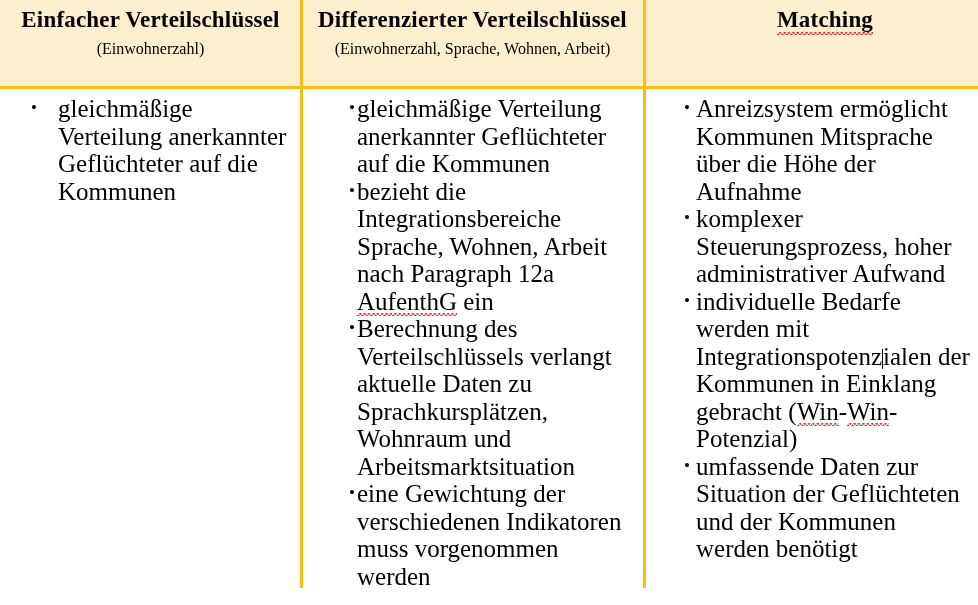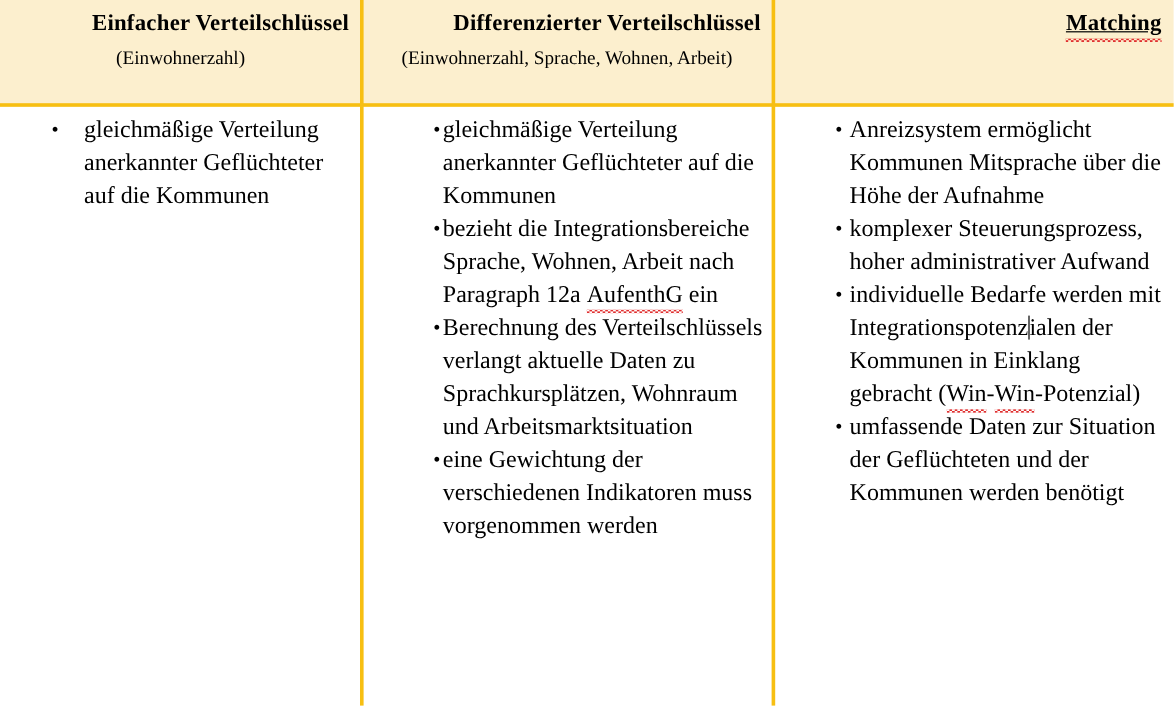--- a/index.html
+++ b/index.html
@@ -37,25 +37,24 @@
     padding: 5px 10px 0 10px;
     text-align: center;
     overflow: hidden;
   }
   .header-cell.c1 { width: 301px; }
   .header-cell.c2 { width: 343px; }
   .header-cell.c3 { width: 334px; }
 
   .header-title {
     font-weight: bold;
-    font-size: 19px;
+    font-size: 23px;
     line-height: 29px;
     letter-spacing: 0.2px;
     white-space: nowrap;
-    text-align: right;
   }
   .header-sub {
     font-size: 16px;
     line-height: 29px;
   }
 
   
   .squiggle {
     position: relative;
     display: inline-block;
@@ -66,21 +65,21 @@
     left: 0;
     right: 0;
     bottom: -1px;
     height: 3px;
     background-image:
       radial-gradient(circle at 1.1px 2.6px, #e03030 1.05px, transparent 1.2px),
       radial-gradient(circle at 3.3px 0.6px, #e03030 1.05px, transparent 1.2px);
     background-size: 4.4px 3px;
     background-repeat: repeat-x;
   }
-  .underlined { text-decoration: underline; text-underline-offset: 1px; margin-left: 28px; }
+  .underlined { text-underline-offset: 1px; margin-left: 28px; }
 
   
   .body-row {
     position: absolute;
     left: 0;
     top: 89px;
     width: 978px;
     height: 516px;
     display: flex;
     background: #ffffff;
@@ -94,23 +93,23 @@
   .body-cell.c2 { width: 343px; }
   .body-cell.c3 { width: 334px; }
 
   ul.bullets {
     margin: 0;
     padding: 6px 8px 0 0;
     list-style: none;
   }
   ul.bullets li {
     position: relative;
-    font-size: 20px;
+    font-size: 25px;
     line-height: 27.5px;
-    margin: 0 0 0 12px;
+    margin: 0 0 0 0;
   }
   .body-cell.c1 ul.bullets li { padding-left: 58px; }
   .body-cell.c2 ul.bullets li { padding-left: 56px; }
   .body-cell.c3 ul.bullets li { padding-left: 52px; }
 
   ul.bullets li::before {
     content: "\2022";
     position: absolute;
     top: -1px;
     font-size: 17px;

